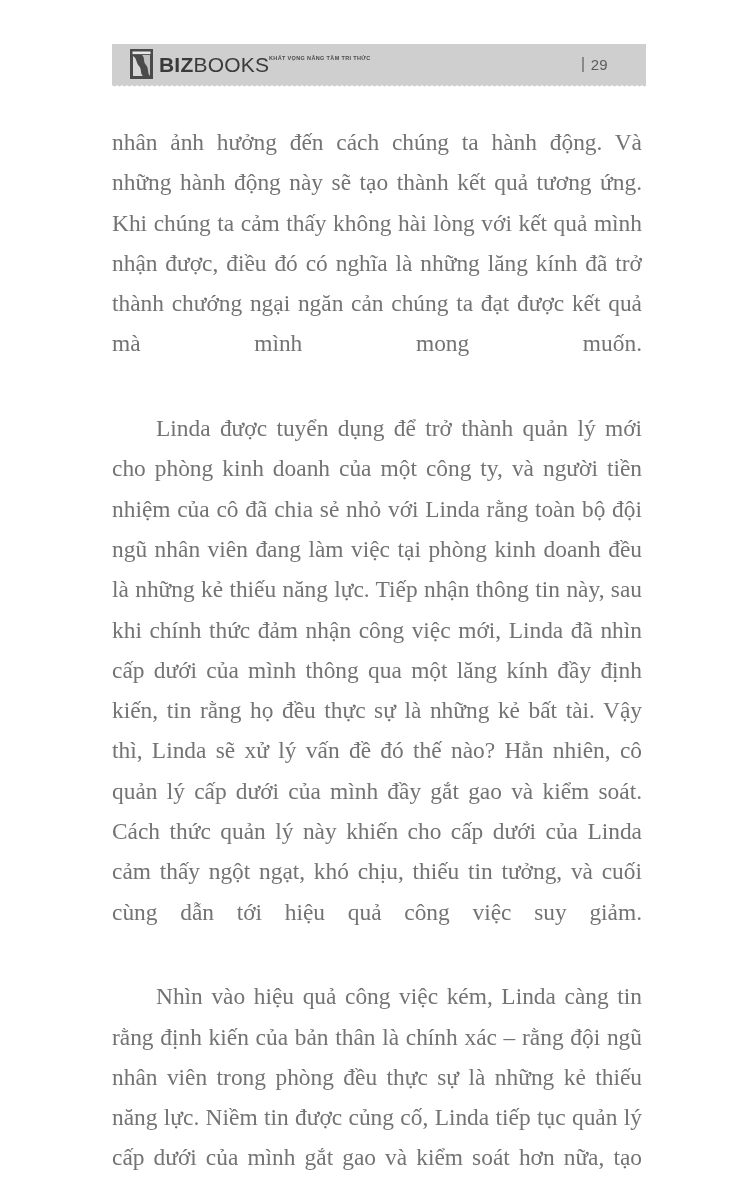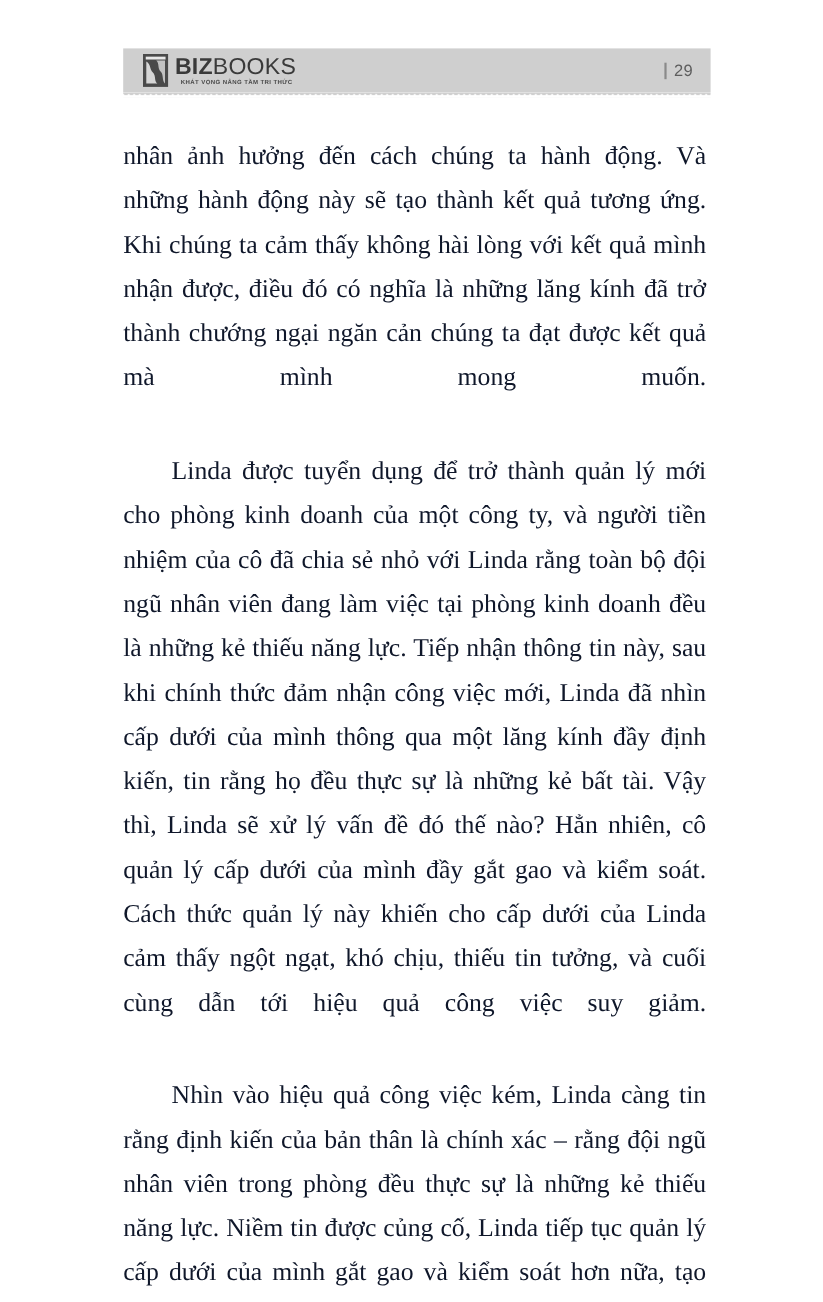--- a/index.html
+++ b/index.html
@@ -56,24 +56,23 @@
   .logo-mark {
     width: 23px;
     height: 30px;
     position: relative;
     flex: 0 0 auto;
   }
   .logo-mark svg { display: block; }
 
   .logo-text-block {
     display: flex;
-    flex-direction: column;
+    flex-direction: row;
     justify-content: center;
     line-height: 1;
-    text-align: center;
   }
   .wordmark {
     font-family: "Liberation Sans", sans-serif;
     font-size: 21px;
     letter-spacing: 0.2px;
     color: #3a3a3a;
     line-height: 1;
     white-space: nowrap;
   }
   .wordmark .biz {
@@ -91,21 +90,21 @@
     margin-top: 2.5px;
     white-space: nowrap;
     transform: scaleX(1.02);
     transform-origin: left center;
   }
 
   .folio {
     display: flex;
     align-items: center;
     gap: 7px;
-    padding-right: 16px;
+    padding-right: 38px;
     color: #5d5d5d;
   }
   .folio-rule {
     display: inline-block;
     width: 2px;
     height: 15px;
     background: #8a8a8a;
   }
   .folio-number {
     font-family: "Liberation Sans", sans-serif;
@@ -117,21 +116,21 @@
   
   .body-copy {
     position: absolute;
     left: 112px;
     top: 122px;
     width: 530px;
   }
 
   .para {
     margin: 0;
-    color: #0f172a;
+    color: #737373;
     font-size: 23.4px;
     line-height: 40.3px;
     text-align: justify;
     text-justify: inter-word;
     -webkit-hyphens: none;
     hyphens: none;
   }
   .para.indent {
     text-indent: 44px;
   }

